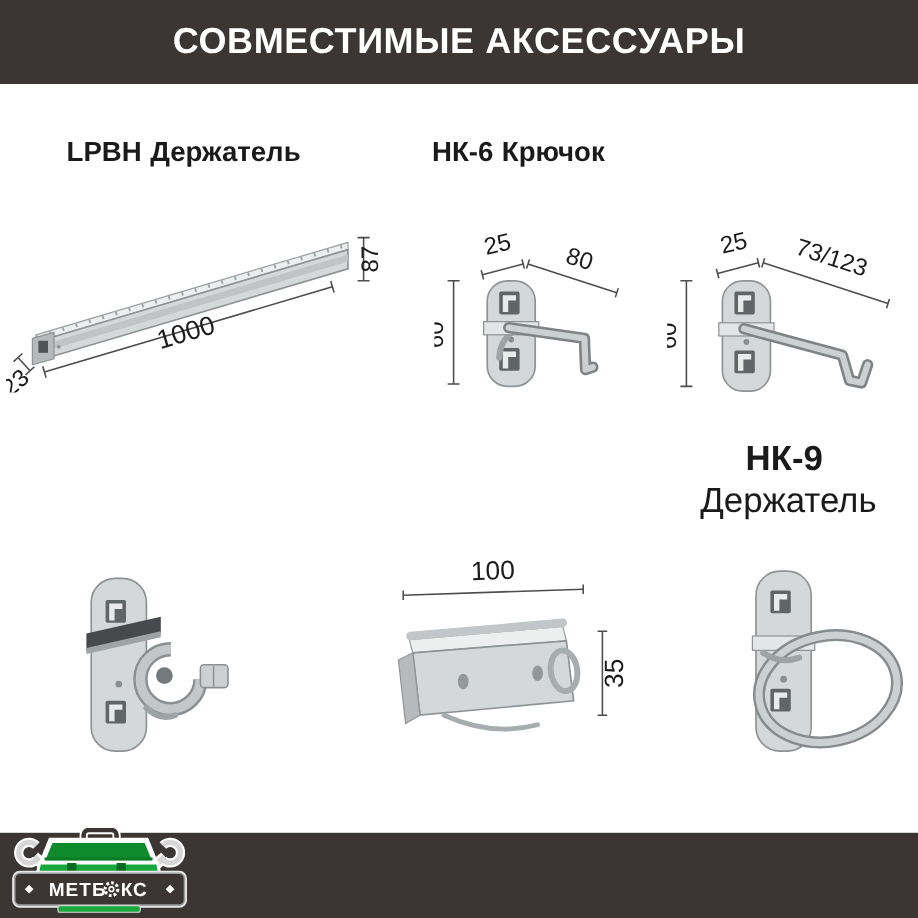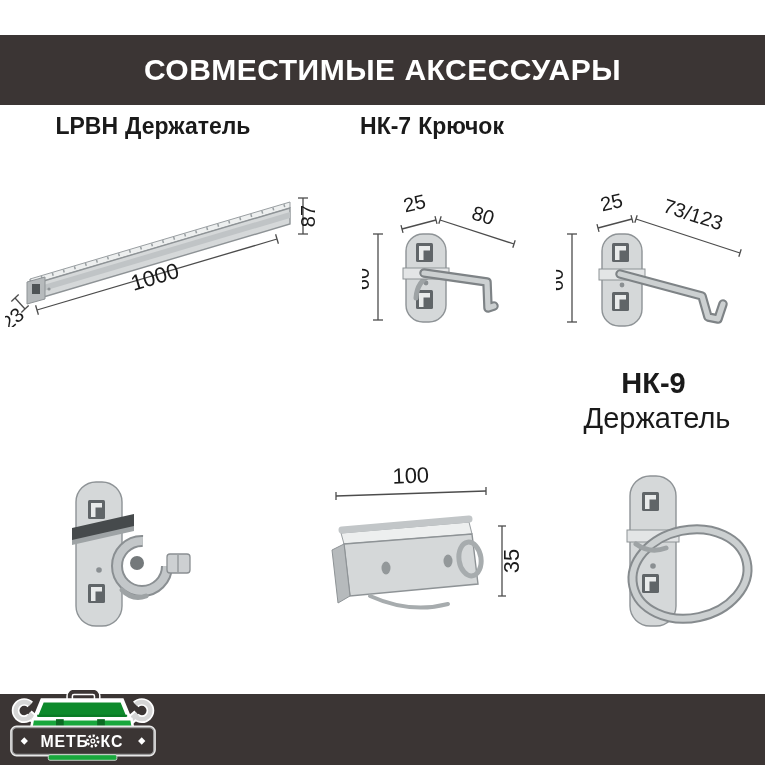--- a/index.html
+++ b/index.html
@@ -2,21 +2,21 @@
 <html><head>
 <meta charset="utf-8">
 <title>СОВМЕСТИМЫЕ АКСЕССУАРЫ</title>
 <style>
   html,body { margin:0; padding:0; background:#ffffff; }
   #page {
     position:relative; width:765px; height:765px; overflow:hidden;
     background:#ffffff; font-family:"Liberation Sans", sans-serif; color:#1a1a1a;
   }
   .bar { position:absolute; left:0; width:765px; background:#3B3534; }
-  #header { top:0; height:70px; display:flex; align-items:center; justify-content:center;margin-top:35px; }
+  #header { top:0; height:70px; display:flex; align-items:center; justify-content:center; }
   #header .htitle { color:#ffffff; font-weight:bold; font-size:30px; letter-spacing:.5px; }
   #footer { bottom:0; height:71px; }
 
   .cell { position:absolute; text-align:center; }
   .t1 { font-size:23px; line-height:29px;font-weight:bold; }
   .t2 { font-size:29px; line-height:35px; }
   .t1 b, .t2 b { margin-right:7px; }
 
   .fig { position:absolute; }
 
@@ -52,21 +52,21 @@
 
   <div id="header" class="bar">
     <div class="htitle">СОВМЕСТИМЫЕ АКСЕССУАРЫ</div>
   </div>
 
   <div class="cell t1" style="left:23px; top:112px; width:260px;">
     <div><b>LPBH</b><span>Держатель</span></div>
   </div>
 
   <div class="cell t1" style="left:332px; top:112px; width:200px;">
-    <div><b>НК-7</b><span>Крючок</span></div>
+    <div><b>НК-6</b><span>Крючок</span></div>
   </div>
 
 
   <svg class="fig" style="left:5px; top:182px;" width="315" height="145" viewBox="0 0 315 145">
     <g>
       <polygon class="m-top" points="25,97 285,20 285,26 25,103"></polygon>
       <line x1="25" y1="99" x2="285" y2="22" stroke="#9aa0a3" stroke-width="3" stroke-dasharray="1.5 10"></line>
       <polygon class="m-face" points="25,103 285,26 285,42 25,119"></polygon>
       <polygon class="m-dark" points="25,107 285,30 285,36 25,113"></polygon>
       <polygon class="m-cap" points="22,100 40,95 40,117 22,122"></polygon>

